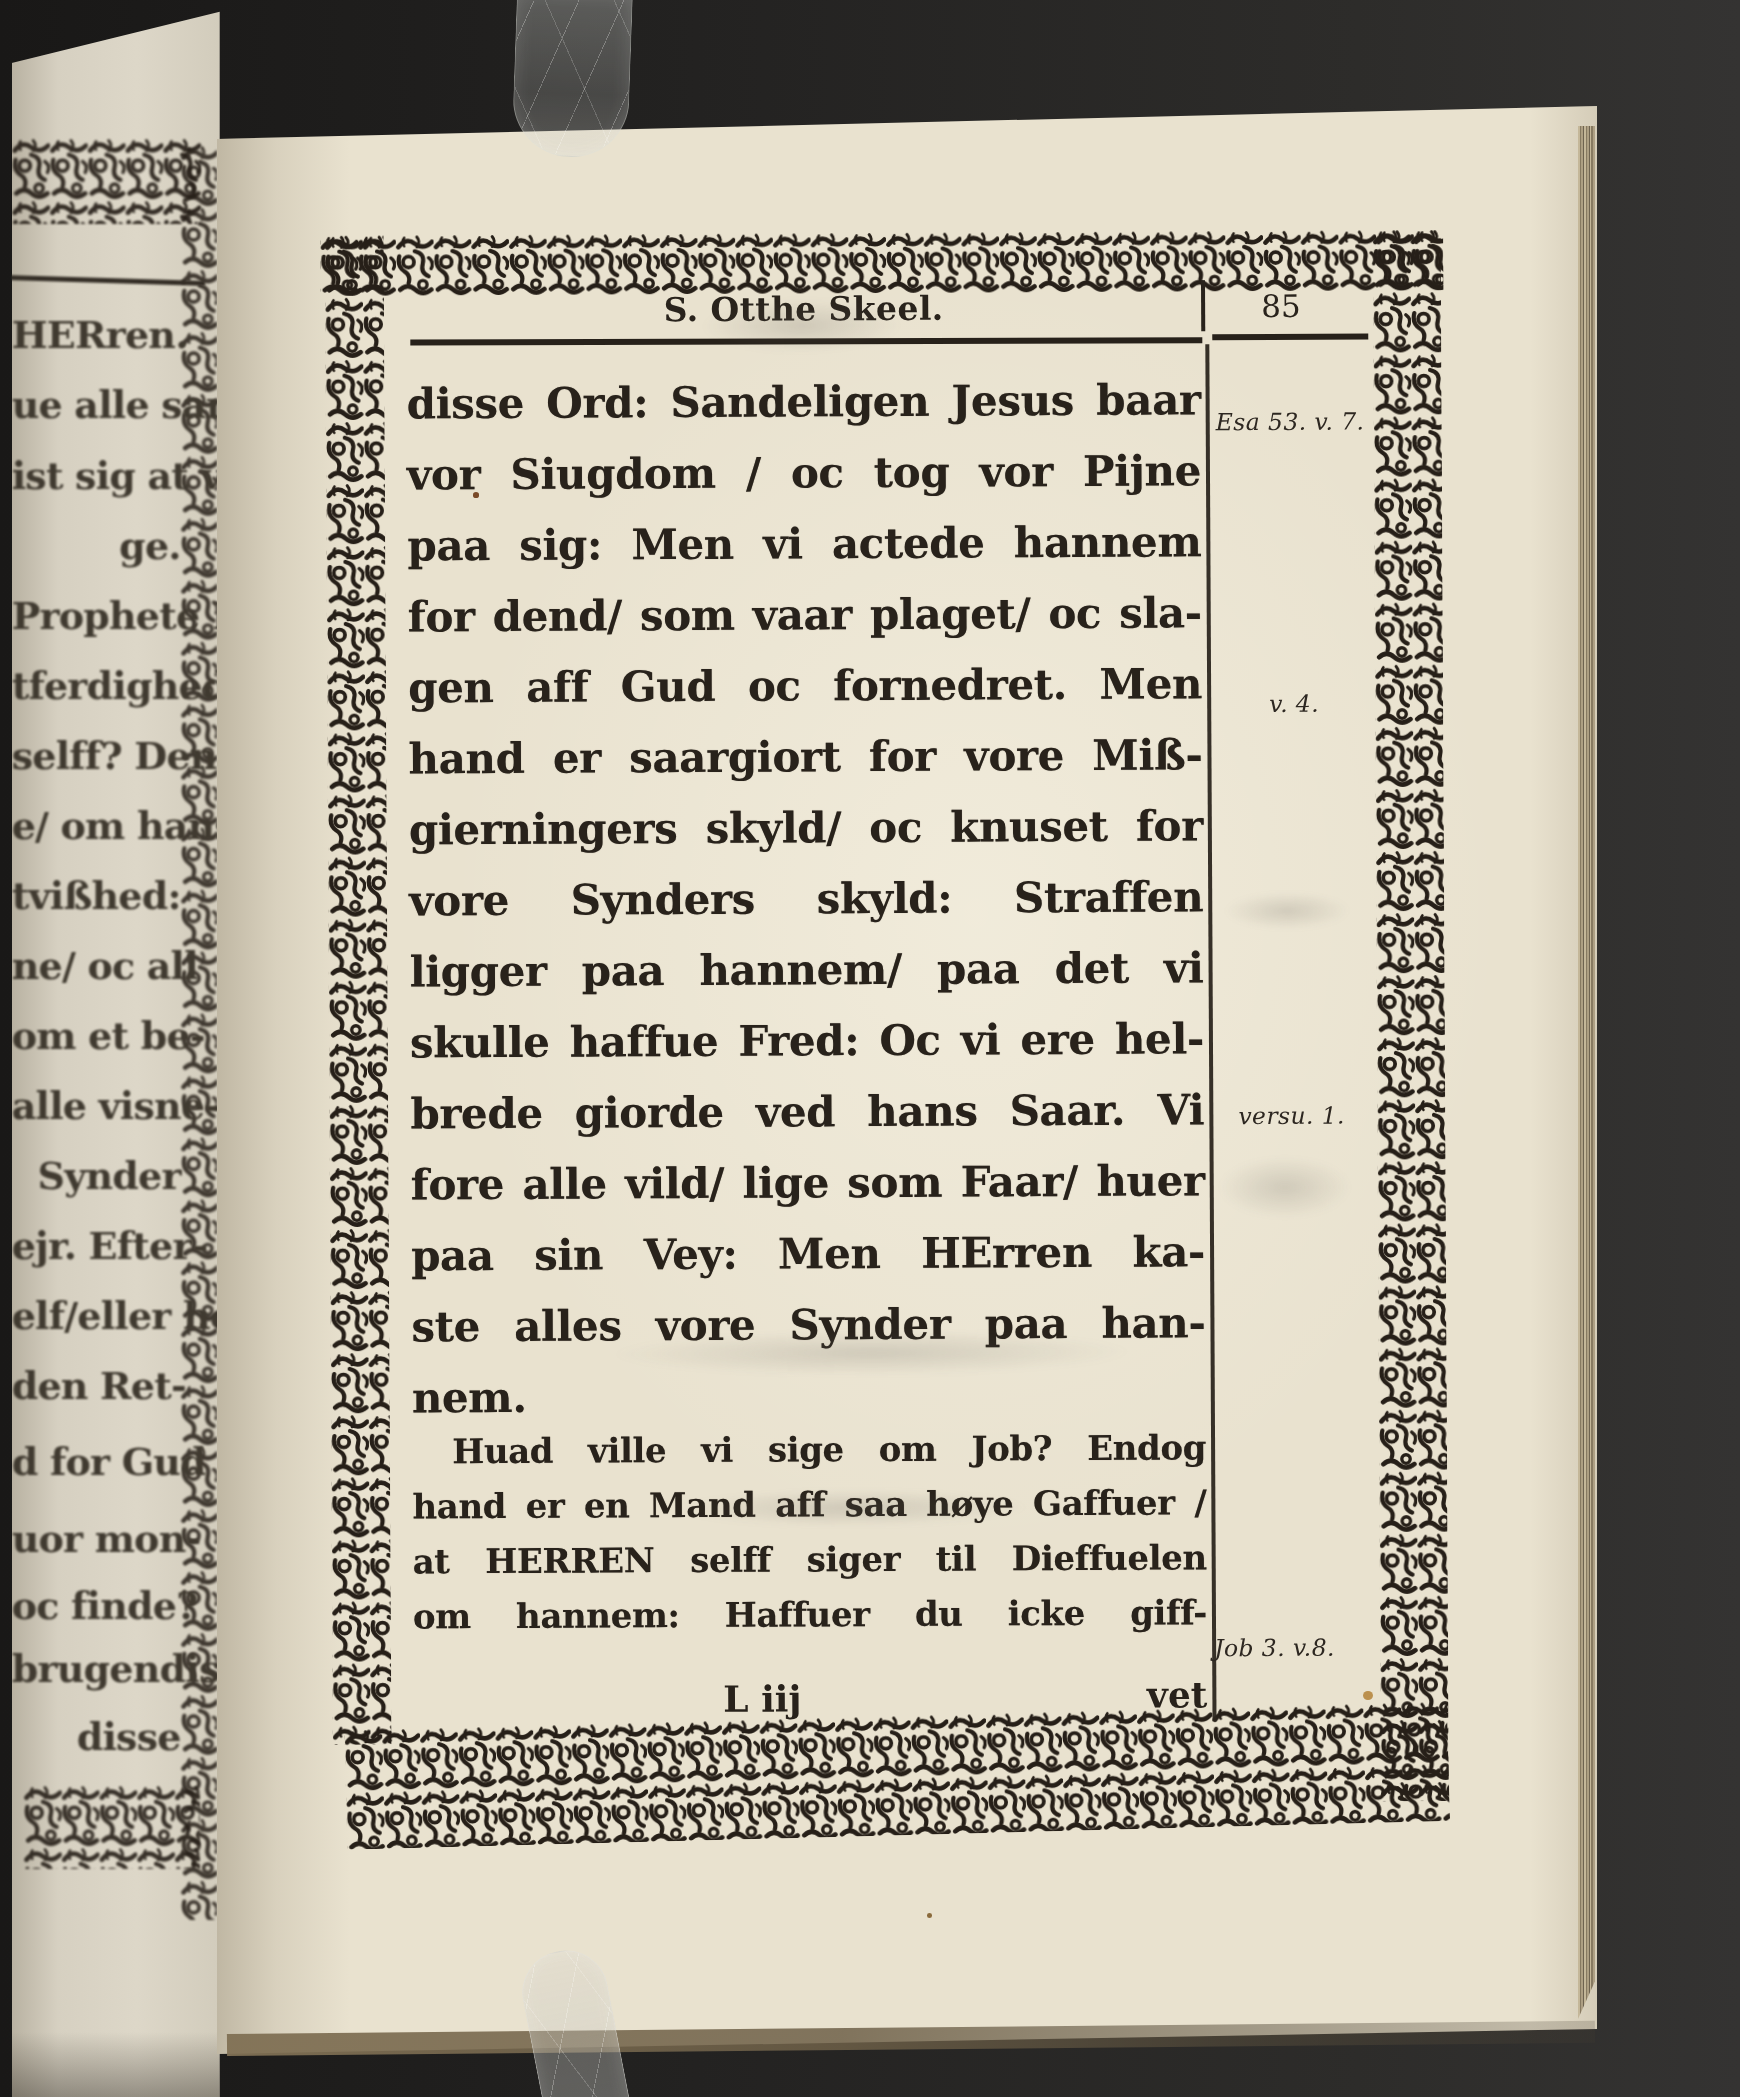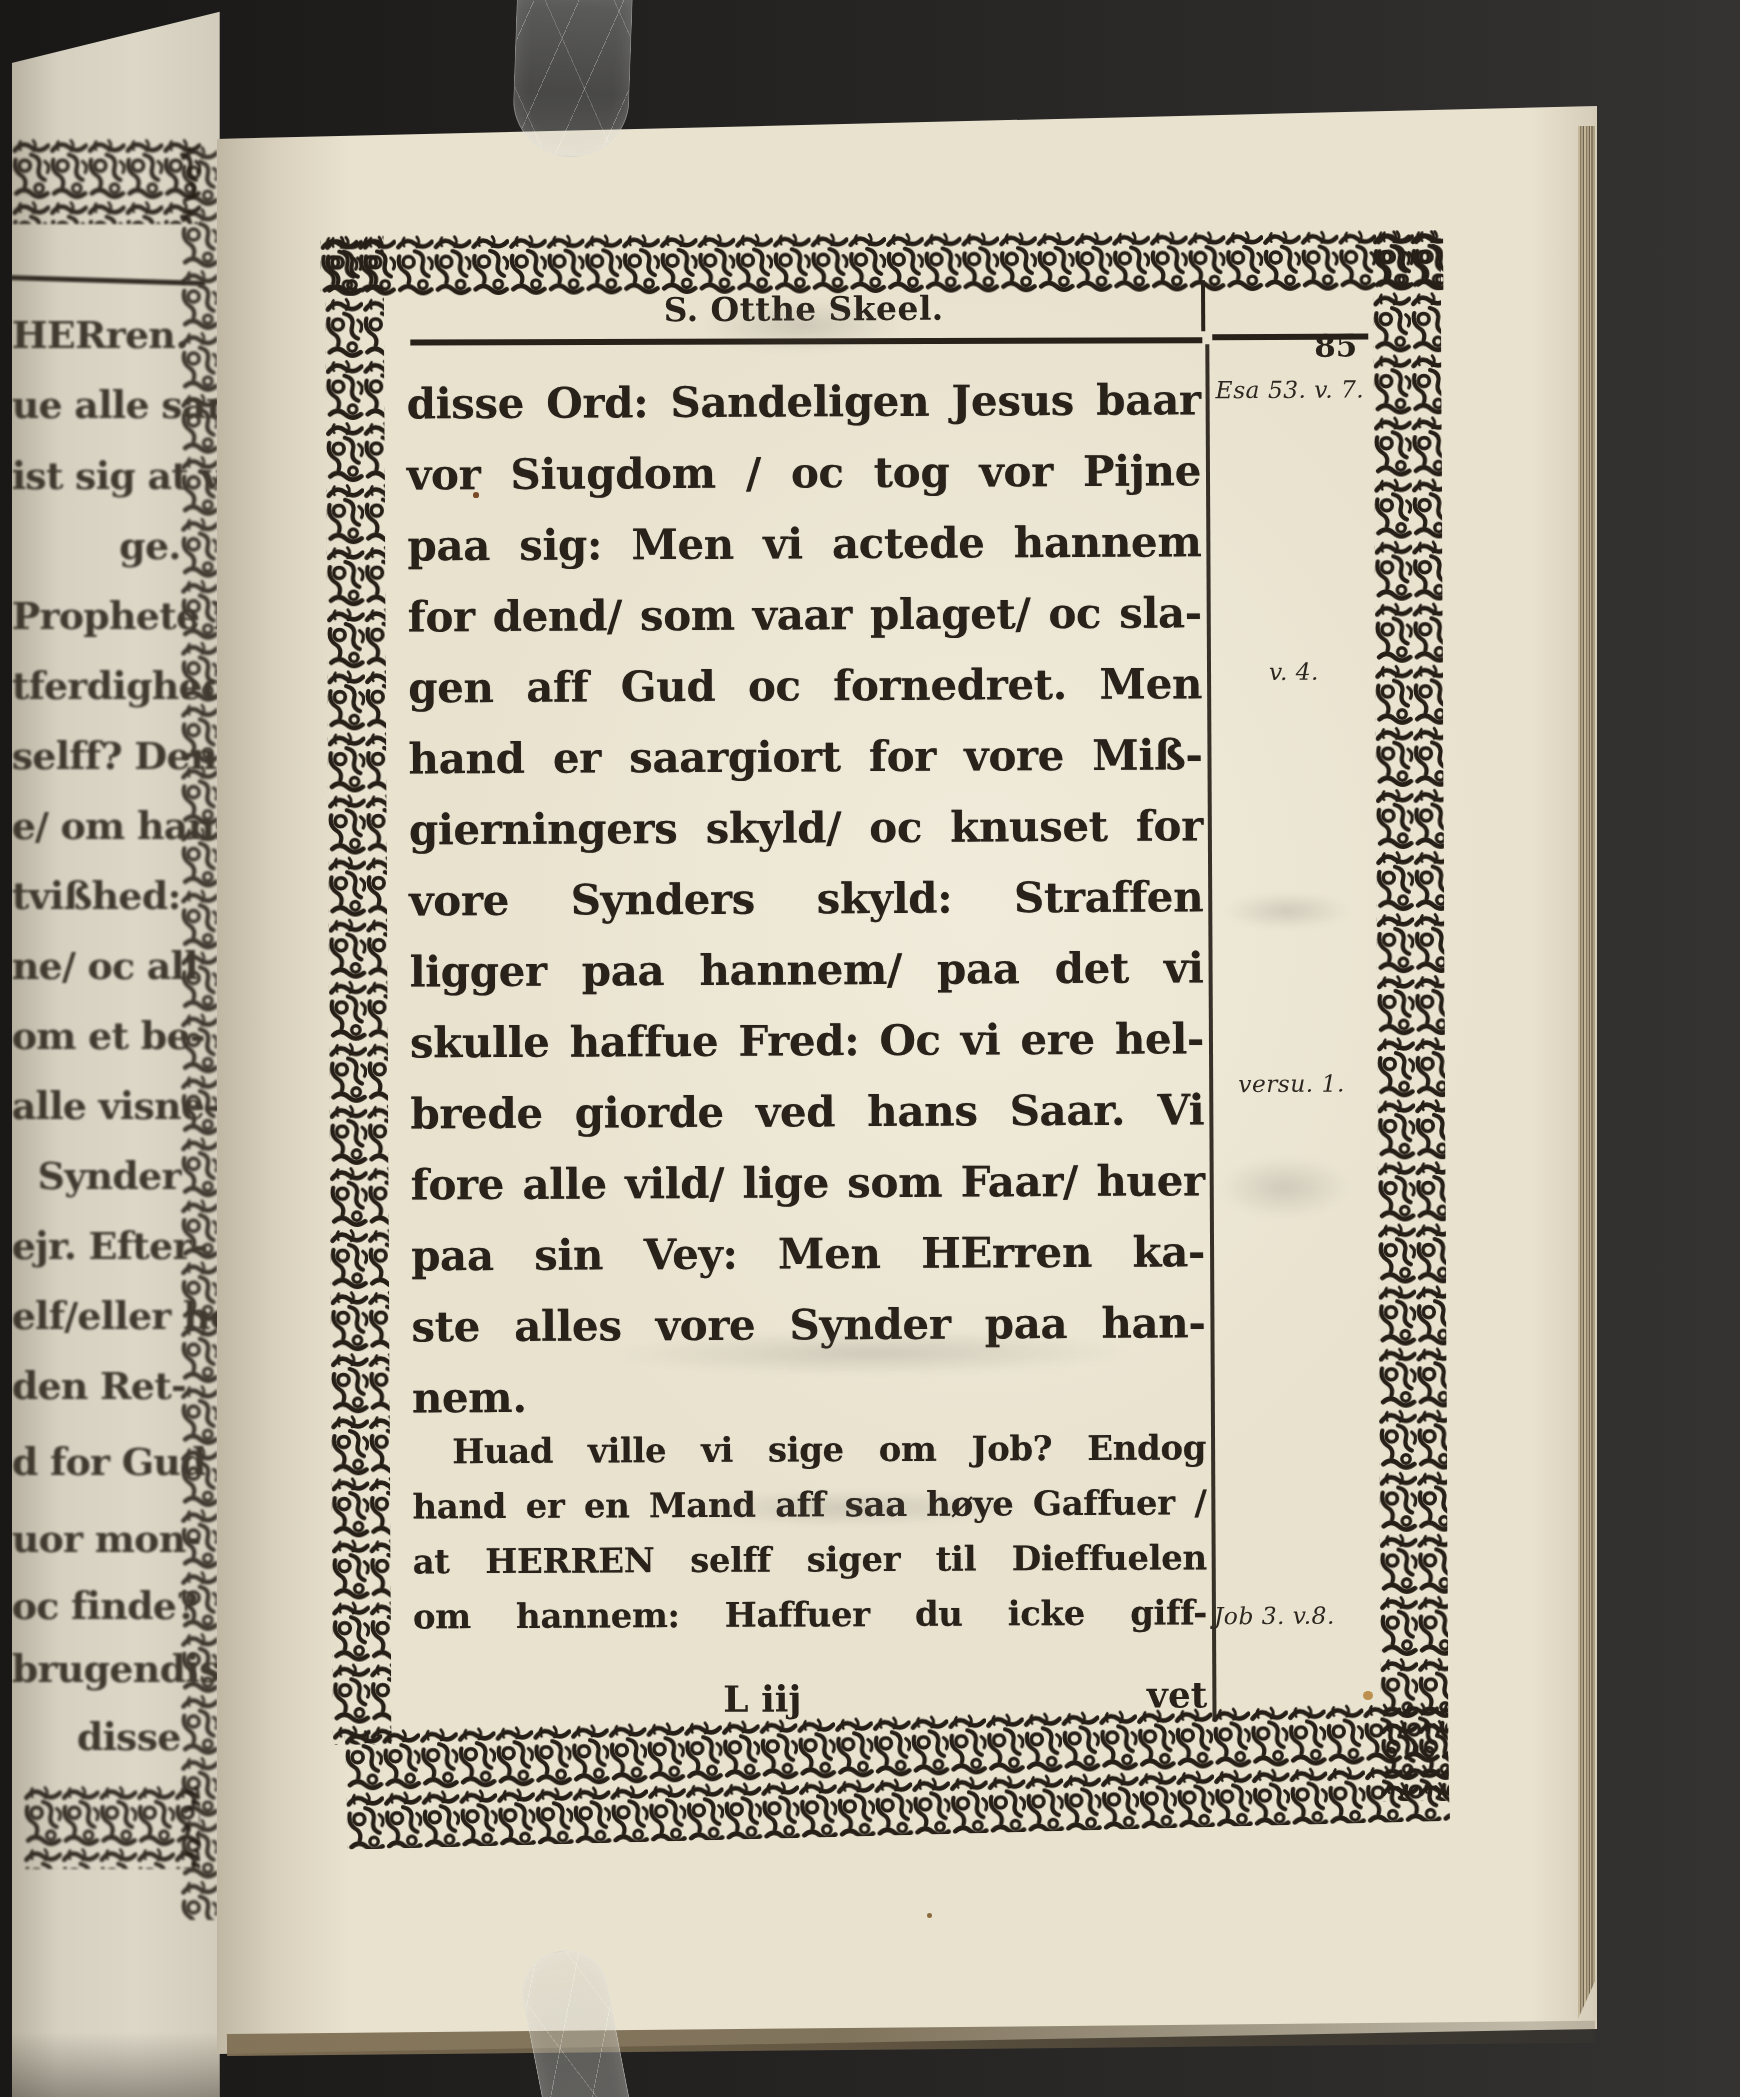--- a/index.html
+++ b/index.html
@@ -41,42 +41,42 @@
   .print{position:absolute;left:0;top:0;width:1740px;height:2175px;transform:rotate(-0.3deg);transform-origin:881px 1049px;}
   .band{position:absolute;}
   .band rect{fill:url(#orn);}
   
   .header-title{
     position:absolute;left:409px;top:284px;width:797px;height:49px;
     text-align:center;font-weight:bold;font-size:33px;line-height:49px;
     letter-spacing:0.4px;color:#29231c;
   }
   .header-bar{position:absolute;left:1205px;top:282px;width:4.2px;height:51px;background:#29231c;}
-  .header-num{position:absolute;left:1265px;top:284px;width:96px;height:49px;text-align:right;font-weight:bold;font-size:31px;line-height:49px;color:#29231c;margin-top:40px;}
+  .header-num{position:absolute;left:1265px;top:284px;width:96px;height:49px;text-align:left;font-weight:normal;font-size:31px;line-height:49px;color:#29231c;}
   .hrule{position:absolute;background:#27211a;height:5.5px;}
   .vrule{position:absolute;left:1209px;top:346px;width:3.8px;height:1377px;background:#2a241d;opacity:.94;}
   
   .body-block{position:absolute;left:410px;top:366px;width:794px;color:#28221b;}
   .body-block .bl{
     height:71px;line-height:71px;font-weight:bold;font-size:42px;letter-spacing:-0.4px;
     text-align:justify;text-align-last:justify;white-space:nowrap;
     text-shadow:0 0 0.8px rgba(40,33,25,.45);
   }
   .body-block .bl.short{text-align-last:left;}
   .para-block{position:absolute;left:410px;top:1422px;width:794px;color:#28221b;}
   .para-block .pl{
     height:55px;line-height:55px;font-weight:bold;font-size:34px;letter-spacing:-0.4px;
     text-align:justify;text-align-last:justify;white-space:nowrap;
     text-shadow:0 0 0.8px rgba(40,33,25,.4);
   }
   .para-block .pl.indent{padding-left:40px;}
   .sig{position:absolute;left:671px;top:1672px;width:176px;text-align:center;font-weight:bold;font-size:36px;line-height:52px;color:#28221b;}
   .catch{position:absolute;left:1078px;top:1670px;width:126px;text-align:right;font-weight:bold;font-size:36px;line-height:52px;color:#28221b;}
   
-  .mnote{position:absolute;font-style:italic;font-size:23.5px;line-height:31px;color:#2d2721;white-space:nowrap;letter-spacing:0.4px;}
+  .mnote{position:absolute;font-style:italic;font-size:23.5px;line-height:31px;color:#2d2721;white-space:nowrap;letter-spacing:0.4px;margin-top:32px;}
   
   .ghost{position:absolute;filter:blur(2.9px);background:radial-gradient(ellipse at 50% 50%,rgba(100,96,88,.20),rgba(100,96,88,0) 70%);}
   .speck{position:absolute;border-radius:50%;}
   
   .fore-edge{
     position:absolute;left:1578px;top:126px;width:17px;height:1893px;
     background:repeating-linear-gradient(90deg,#c4b799 0 1.7px,#877a61 1.7px 2.9px,#ad9f83 2.9px 5px,#6e6350 5px 5.9px);
     clip-path:polygon(0 0,100% 0,100% 98%,0 100%);
   }
   .bottom-edge{

